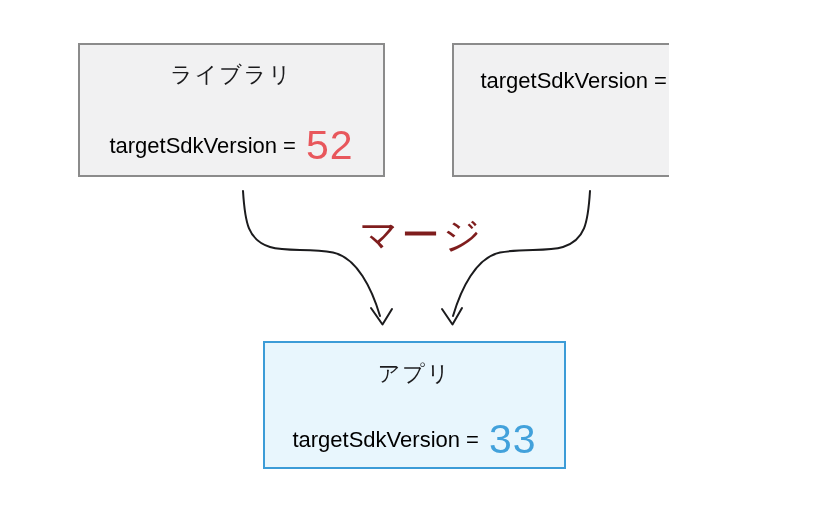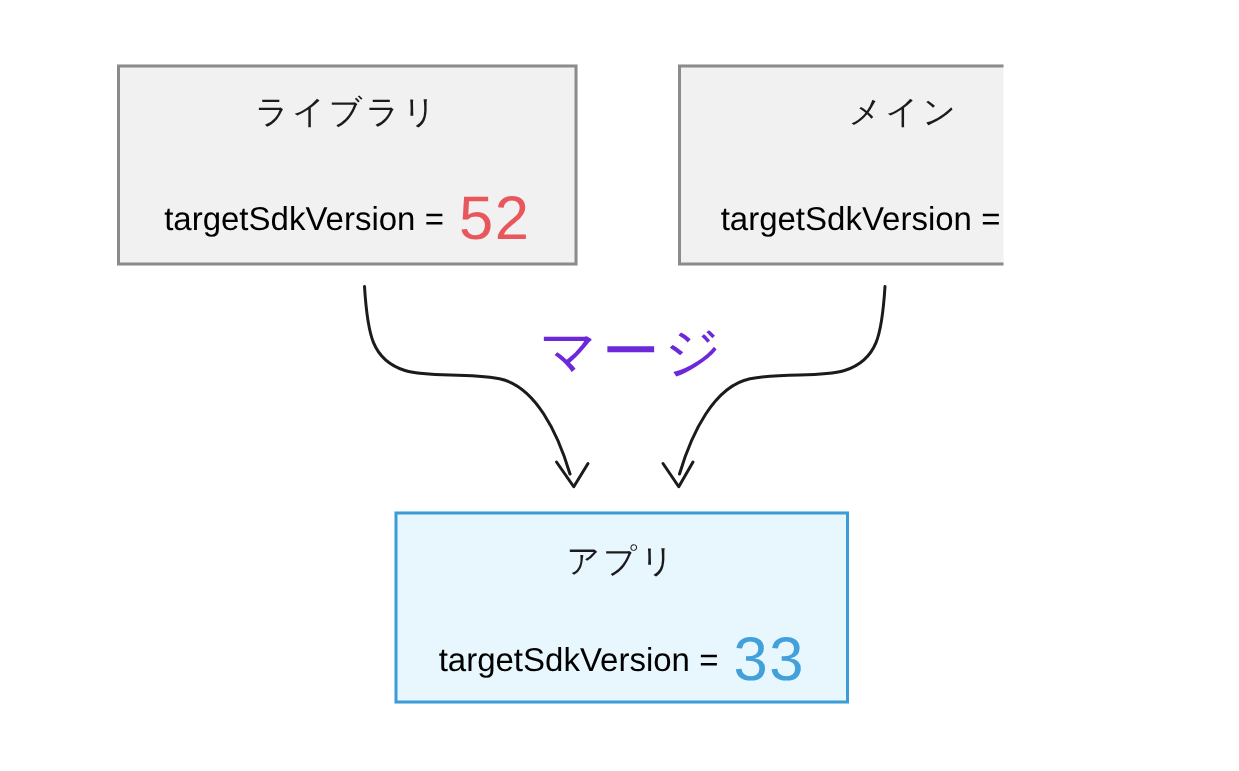--- a/index.html
+++ b/index.html
@@ -48,21 +48,21 @@
     font-size: 41px;
     line-height: 1;
     letter-spacing: 1px;
   }
   .merge-label {
     position: absolute;
     left: 422px;
     top: 235px;
     transform: translate(-50%, -50%);
     font-size: 38px;
-    color: #6d28d9;
+    color: #7f1d1d;
     letter-spacing: 3px;
     white-space: nowrap;
   }
   .arrows-svg {
     position: absolute;
     left: 0;
     top: 0;
     pointer-events: none;
   }
 </style>
@@ -73,21 +73,20 @@
 
   <div class="node-box box-library" style="background: rgb(241, 241, 242); border-color: rgb(139, 139, 139);">
     <div class="box-title">ライブラリ</div>
     <div class="value-row">
       <span class="value-label">targetSdkVersion =</span>
       <span class="value-num" style="color: rgb(232, 87, 92);">52</span>
     </div>
   </div>
 
   <div class="node-box box-main" style="background: rgb(241, 241, 242); border-color: rgb(139, 139, 139);">
-    <div class="box-title">メイン</div>
     <div class="value-row">
       <span class="value-label">targetSdkVersion =</span>
       <span class="value-num" style="color: rgb(66, 161, 219);">33</span>
     </div>
   </div>
 
   <svg class="arrows-svg" width="826" height="514" viewBox="0 0 826 514">
     <path d="M 243 191 C 245 223, 248 240, 270 247 C 287 252, 309 248, 333 252.5 C 357 257.5, 372 289, 380 316" fill="none" stroke-width="2" stroke-linecap="round" stroke="#1b1b1d"></path>
     <path d="M 371 308 L 382.5 324.5 L 392 309" fill="none" stroke-width="2" stroke-linecap="round" stroke-linejoin="round" stroke="#1b1b1d"></path>
     <path d="M 590 191 C 588 223, 585 240, 563 247 C 546 252, 524 248, 500 252.5 C 476 257.5, 461 289, 453 316" fill="none" stroke-width="2" stroke-linecap="round" stroke="#1b1b1d"></path>

